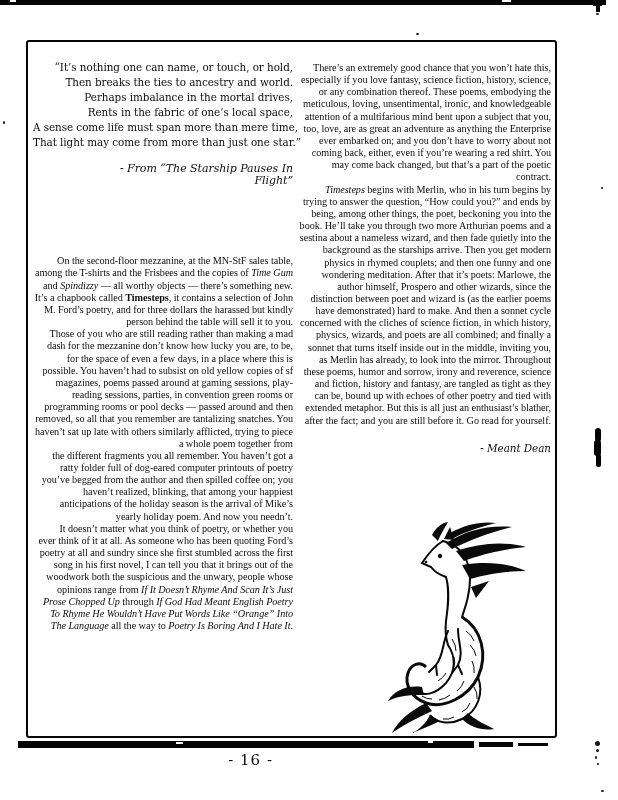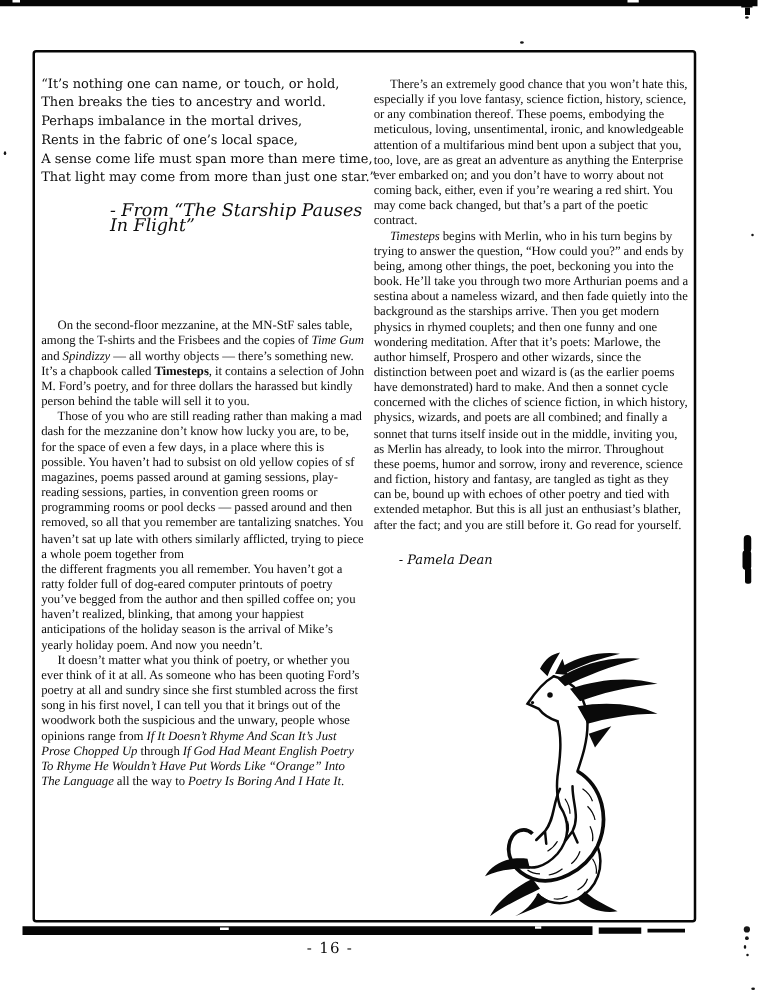--- a/index.html
+++ b/index.html
@@ -13,40 +13,40 @@
     -webkit-font-smoothing:antialiased;
   }
   .artifact { position:absolute; background:#050505; }
   .speck { position:absolute; background:#161616; border-radius:50%; }
 
   #page-frame {
     position:absolute; left:26px; top:40px; width:531px; height:698px;
     border:2px solid #060606; border-radius:3px; background:#ffffff;
   }
 
-  .col { position:absolute; font-size:10.2px; line-height:12.15px; letter-spacing:-0.05px; text-align:left; }
+  .col { position:absolute; font-size:10.2px; line-height:12.15px; letter-spacing:-0.05px; text-align:right; }
   #left-column  { left:33px;  top:60px; width:260px; }
   #right-column { left:299px; top:62px; width:252px; }
 
   #poem-block { font-size:10.4px; line-height:15px; }
   .poem-line { white-space:nowrap; }
-  #poem-attribution { font-style:italic; margin:13px 0 0 55px; font-size:14px; }
+  #poem-attribution { font-style:italic; margin:13px 0 0 55px; font-size:11px; }
 
   #left-paragraphs { margin-top:68px; }
   .para { text-indent:13px;font-family:Liberation Serif, serif; }
   .it { font-style:italic; }
   .bd { font-weight:bold; }
 
   #review-signature { font-style:italic; margin:15px 0 0 20px; font-size:10.4px; }
 
   #illustration-wrap { position:absolute; left:386px; top:521px; width:168px; height:214px; }
 
   #page-number {
-    position:absolute; left:238px; top:751px; width:52px;
-    text-align:center; font-size:12px; letter-spacing:1px;
+    position:absolute; left:221px; top:751px; width:52px;
+    text-align:right; font-size:15px; letter-spacing:1px;
     font-family:"DejaVu Serif", serif;
   }
 </style>
 </head>
 <body>
 
 <div class="artifact" style="left:0; top:0; width:606px; height:5px;"></div>
 <div style="position:absolute; left:10px; top:0; width:6px; height:2px; background:#fff;"></div>
 <div style="position:absolute; left:502px; top:0; width:9px; height:2px; background:#fff;"></div>
 
@@ -79,21 +79,21 @@
       <p class="para"><span>Those of you who are still reading rather than making a mad dash for the mezzanine don’t know how lucky you are, to be, for the space of even a few days, in a place where this is possible.  You haven’t had to subsist on old yellow copies of sf magazines, poems passed around at gaming sessions, play-reading sessions, parties, in convention green rooms or programming rooms or pool decks — passed around and then removed, so all that you remember are tantalizing snatches.  You haven’t sat up late with others similarly afflicted, trying to piece a whole poem together from</span><br><span>the different fragments you all remember.  You haven’t got a ratty folder full of dog-eared computer printouts of poetry you’ve begged from the author and then spilled coffee on; you haven’t realized, blinking, that among your happiest anticipations of the holiday season is the arrival of Mike’s yearly holiday poem.  And now you needn’t.</span></p>
       <p class="para"><span>It doesn’t matter what you think of poetry, or whether you ever think of it at all.  As someone who has been quoting Ford’s poetry at all and sundry since she first stumbled across the first song in his first novel, I can tell you that it brings out of the woodwork both the suspicious and the unwary, people whose opinions range from </span><span class="it">If It Doesn’t Rhyme And Scan It’s Just Prose Chopped Up</span><span> through </span><span class="it">If God Had Meant English Poetry To Rhyme He Wouldn’t Have Put Words Like “Orange” Into The Language</span><span> all the way to </span><span class="it">Poetry Is Boring And I Hate It</span><span>.</span></p>
     </div>
 </div>
 
 <div id="right-column" class="col">
   <div>
       <p class="para"><span>There’s an extremely good chance that you won’t hate this, especially if you love fantasy, science fiction, history, science, or any combination thereof.  These poems, embodying the meticulous, loving, unsentimental, ironic, and knowledgeable attention of a multifarious mind bent upon a subject that you, too, love, are as great an adventure as anything the Enterprise ever embarked on; and you don’t have to worry about not coming back, either, even if you’re wearing a red shirt.  You may come back changed, but that’s a part of the poetic contract.</span></p>
       <p class="para"><span class="it">Timesteps</span><span> begins with Merlin, who in his turn begins by trying to answer the question, “How could you?” and ends by being, among other things, the poet, beckoning you into the book.  He’ll take you through two more Arthurian poems and a sestina about a nameless wizard, and then fade quietly into the background as the starships arrive.  Then you get modern physics in rhymed couplets; and then one funny and one wondering meditation.  After that it’s poets: Marlowe, the author himself, Prospero and other wizards, since the distinction between poet and wizard is (as the earlier poems have demonstrated) hard to make.  And then a sonnet cycle concerned with the cliches of science fiction, in which history, physics, wizards, and poets are all combined; and finally a sonnet that turns itself inside out in the middle, inviting you, as Merlin has already, to look into the mirror. Throughout these poems, humor and sorrow, irony and reverence, science and fiction, history and fantasy, are tangled as tight as they can be, bound up with echoes of other poetry and tied with extended metaphor.  But this is all just an enthusiast’s blather, after the fact; and you are still before it.  Go read for yourself.</span></p>
     </div>
-  <div id="review-signature">- Pamela Dean</div>
+  <div id="review-signature">- Meant Dean</div>
 </div>
 
 <div id="illustration-wrap">
   <svg width="168" height="214" viewBox="0 0 168 214" xmlns="http://www.w3.org/2000/svg">
 
     <g fill="none" stroke="#0a0a0a" stroke-width="2" stroke-linecap="round">
       <path d="M57,20 C50,24 44,30 36,42 L45,46 C48,50 54,54 60,56"></path>
       <path d="M57,20 C74,24 84,38 84,58 C84,72 80,84 76,96"></path>
       <path d="M60,56 C64,70 62,86 60,100 C59,110 60,118 62,124"></path>
     </g>

